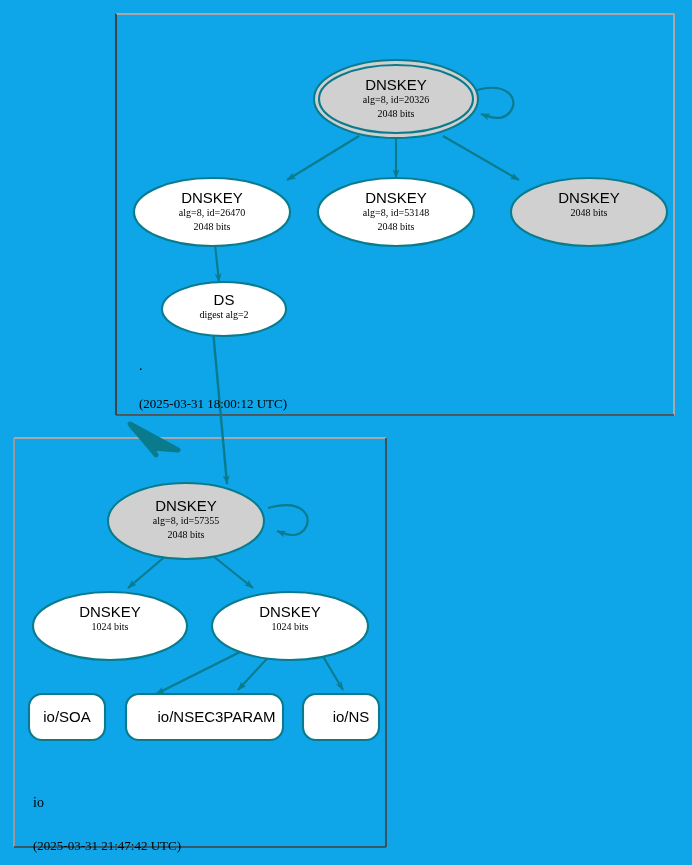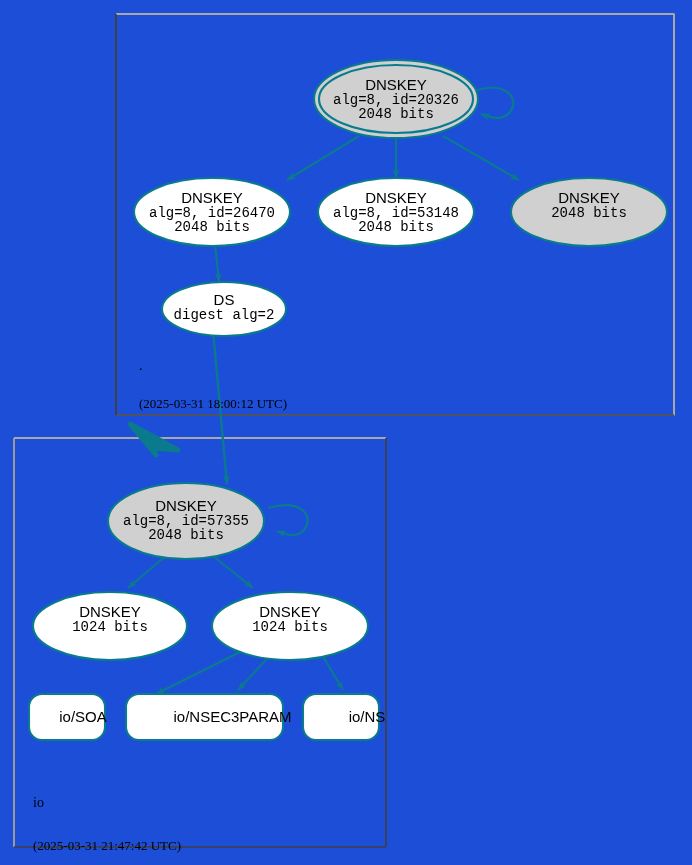--- a/index.html
+++ b/index.html
@@ -9,21 +9,21 @@
     background: #ffffff;
   }
   body {
     font-family: "Liberation Sans", sans-serif;
   }
   #canvas {
     position: relative;
     width: 692px;
     height: 865px;
     overflow: hidden;
-    background: #1d4ed8;
+    background: #0ea5e9;
   }
   #graph-svg {
     position: absolute;
     left: 0;
     top: 0;
     width: 692px;
     height: 865px;
   }
   .node-label {
     position: absolute;
@@ -31,33 +31,32 @@
     color: #000000;
     pointer-events: none;
     white-space: nowrap;
   }
   .nl-title {
     font-family: "Liberation Sans", sans-serif;
     font-size: 15px;
     line-height: 17px;
   }
   .nl-sub {
-    font-family: Liberation Mono, monospace;
-    font-size: 14px;
+    font-family: Liberation Serif, serif;
+    font-size: 10px;
     line-height: 14px;
   }
   .rrset-label {
     position: absolute;
     text-align: center;
     font-family: "Liberation Sans", sans-serif;
     font-size: 15px;
     color: #000000;
     white-space: nowrap;
     pointer-events: none;
-    padding-left: 16px;
   }
   .zone-label {
     position: absolute;
     font-family: "Liberation Serif", serif;
     color: #000000;
     white-space: nowrap;
     pointer-events: none;
   }
   .zone-name {
     font-size: 14px;

